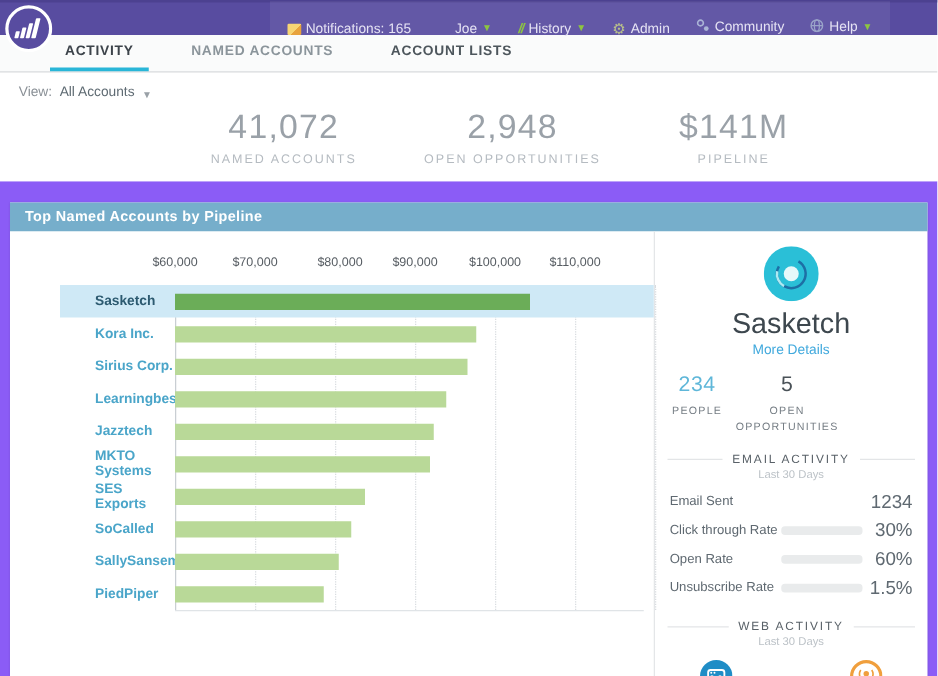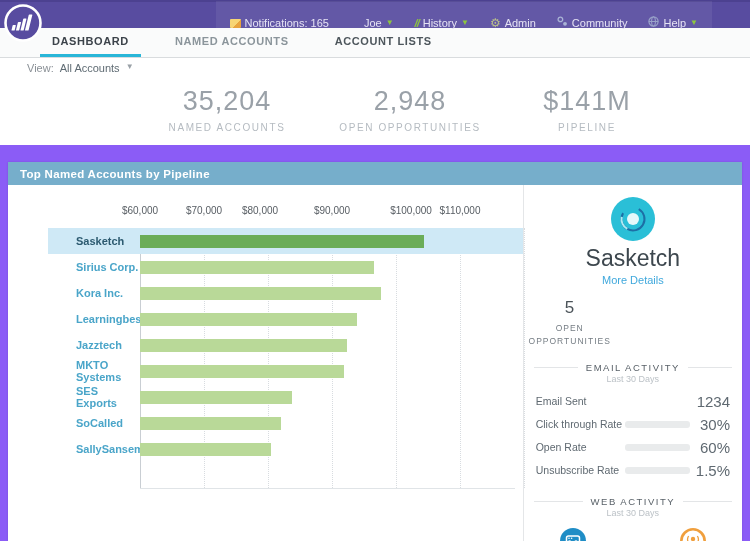--- a/index.html
+++ b/index.html
@@ -23,42 +23,42 @@
   
   .tabbar { height:30px; background:#fafbfb; border-bottom:1px solid #d9dcde;
     display:flex; align-items:stretch; padding-left:40px; }
   .tab { display:flex; align-items:center; padding:0 12px; margin-right:22px;
     font-size:11px; letter-spacing:0.6px; color:#8b959b; cursor:pointer;
     border-bottom:3px solid transparent; font-weight:bold; }
   .tab.active { color:#3c434a; border-bottom-color:#29b6d8; }
   .tab.t3 { color:#4d565c; }
 
   
-  .viewbar { height:18px; padding-left:27px; display:flex; align-items:flex-start; gap:6px;
+  .viewbar { height:18px; padding-left:15px; display:flex; align-items:flex-end; gap:6px;
     font-size:11px; color:#8a9096; margin-top:4px; }
   .view-value { color:#5f6b73; cursor:pointer; }
   .view-caret { color:#9aa1a7; font-size:8px; cursor:pointer; }
   .stats { position:relative; height:65px; background:#fff; }
   .stat { position:absolute; top:6px; transform:translateX(-50%); text-align:center; }
   .stat.s1 { left:227px; } .stat.s2 { left:410px; } .stat.s3 { left:587px; }
   .stat-value { font-size:27px; color:#9aa1a8; letter-spacing:1px; }
   .stat-label { margin-top:5px; font-size:10px; letter-spacing:1.6px; color:#b5bbc1; }
 
   
   .lower { background:#8b5cf6; height:396px; padding:17px 8px 0; }
   .panel { background:#fff; height:379px; box-shadow:0 0 2px rgba(0,0,0,0.12); }
   .panel-header { height:23px; background:#76aecb; color:#fff; font-size:11.5px;
     font-weight:bold; letter-spacing:0.3px; display:flex; align-items:center; padding-left:12px; }
   .panel-body { display:flex; height:356px;padding-left:40px; }
 
   
   .chart { position:relative; width:498px; height:100%; }
   .tick { position:absolute; top:20px; transform:translateX(-50%); font-size:10px; color:#575d63; }
-  .tick.k0{left:92px}.tick.k1{left:156px}.tick.k2{left:212px}.tick.k3{left:284px}
-  .tick.k4{left:363px}.tick.k5{left:412px}
+  .tick.k0{left:92px}.tick.k1{left:156px}.tick.k2{left:224px}.tick.k3{left:284px}
+  .tick.k4{left:348px}.tick.k5{left:412px}
   .gl { position:absolute; top:43px; height:260px; width:0; border-left:1px dotted #d8dce0; }
   .gl.g0{left:92px; border-left:1px solid #c9ced3;}
   .gl.g1{left:156px}.gl.g2{left:220px}.gl.g3{left:284px}.gl.g4{left:348px}
   .gl.g5{left:412px}.gl.g6{left:476px}
   .plot-top { position:absolute; top:43px; left:92px; right:8px; border-top:1px solid #e0e4e7; }
   .plot-bottom { position:absolute; top:303px; left:92px; right:8px; border-top:1px solid #e0e4e7; }
   .rows { position:absolute; top:43px; left:0; right:0; }
   .chart-row { height:26px; display:flex; align-items:center; cursor:pointer; }
   .row-label { width:92px; padding-left:28px; font-size:11px; font-weight:bold; color:#4aa5c9; }
   .row-track { flex:1; height:13px; position:relative; }
@@ -140,34 +140,34 @@
           <ellipse cx="5.5" cy="5.5" rx="2" ry="4.6" fill="none" stroke="#9aa3c9" stroke-width="1"></ellipse>
         </svg>
       </span>
       <span>Help</span>
       <span class="caret">▼</span>
     </span>
   </div>
 </div>
 
 <div class="tabbar">
-  <div class="tab active">DASHBOARD</div>
+  <div class="tab active">ACTIVITY</div>
   <div class="tab">NAMED ACCOUNTS</div>
   <div class="tab t3">ACCOUNT LISTS</div>
 </div>
 
 <div class="viewbar">
   <span>View:</span>
   <span class="view-value">All Accounts</span>
   <span class="view-caret">▼</span>
 </div>
 
 <div class="stats">
   <div class="stat s1">
-    <div class="stat-value">35,204</div>
+    <div class="stat-value">41,072</div>
     <div class="stat-label">NAMED ACCOUNTS</div>
   </div>
   <div class="stat s2">
     <div class="stat-value">2,948</div>
     <div class="stat-label">OPEN OPPORTUNITIES</div>
   </div>
   <div class="stat s3">
     <div class="stat-value">$141M</div>
     <div class="stat-label">PIPELINE</div>
   </div>
@@ -195,32 +195,32 @@
         <div class="plot-top"></div>
         <div class="plot-bottom"></div>
         <div class="rows">
           <div class="chart-row selected" style="background: rgb(207, 233, 246);">
             <span class="row-label">Sasketch</span>
             <div class="row-track">
                 <div class="bar" style="width: 283.52px; background: rgb(107, 173, 88);"></div>
               </div>
           </div>
           <div class="chart-row">
+            <span class="row-label">Kora Inc.</span>
+            <div class="row-track">
+                <div class="bar" style="width: 240.64px; background: rgb(185, 217, 152);"></div>
+              </div>
+          </div>
+          <div class="chart-row">
             <span class="row-label">Sirius Corp.</span>
             <div class="row-track">
                 <div class="bar" style="width: 233.6px; background: rgb(185, 217, 152);"></div>
               </div>
           </div>
           <div class="chart-row">
-            <span class="row-label">Kora Inc.</span>
-            <div class="row-track">
-                <div class="bar" style="width: 240.64px; background: rgb(185, 217, 152);"></div>
-              </div>
-          </div>
-          <div class="chart-row">
             <span class="row-label">Learningbest</span>
             <div class="row-track">
                 <div class="bar" style="width: 216.96px; background: rgb(185, 217, 152);"></div>
               </div>
           </div>
           <div class="chart-row">
             <span class="row-label">Jazztech</span>
             <div class="row-track">
                 <div class="bar" style="width: 206.72px; background: rgb(185, 217, 152);"></div>
               </div>
@@ -240,36 +240,46 @@
           <div class="chart-row">
             <span class="row-label">SoCalled</span>
             <div class="row-track">
                 <div class="bar" style="width: 141.44px; background: rgb(185, 217, 152);"></div>
               </div>
           </div>
           <div class="chart-row">
             <span class="row-label">SallySansem</span>
             <div class="row-track">
                 <div class="bar" style="width: 131.2px; background: rgb(185, 217, 152);"></div>
+              </div>
+          </div>
+          <div class="chart-row">
+            <span class="row-label">PiedPiper</span>
+            <div class="row-track">
+                <div class="bar" style="width: 119.04px; background: rgb(185, 217, 152);"></div>
               </div>
           </div>
         </div>
       </div>
 
       <div class="detail">
         <svg class="acct-logo" width="44" height="44" viewBox="0 0 44 44">
           <circle cx="22" cy="22" r="22" fill="#2abfd7"></circle>
           <circle cx="22" cy="22" r="6" fill="#e6f8fa"></circle>
           <circle cx="22" cy="22" r="11.5" fill="none" stroke="#1d6fa5" stroke-width="2" stroke-dasharray="54 18" transform="rotate(-60 22 22)"></circle>
           <circle cx="22" cy="22" r="11.5" fill="none" stroke="#aeeaf2" stroke-width="2" stroke-dasharray="14 58" transform="rotate(120 22 22)"></circle>
         </svg>
         <div class="acct-name">Sasketch</div>
         <div class="more-details">More Details</div>
 
         <div class="kpis">
+          <div class="kpi k2">
+            <div class="kpi-value">234</div>
+            <div class="kpi-label">PEOPLE</div>
+          </div>
           <div class="kpi k3">
             <div class="kpi-value">5</div>
             <div class="kpi-label">OPEN OPPORTUNITIES</div>
           </div>
         </div>
 
         <div class="sec-head">
           <span class="line"></span>
           <span class="sec-title">EMAIL ACTIVITY</span>
           <span class="line"></span>

